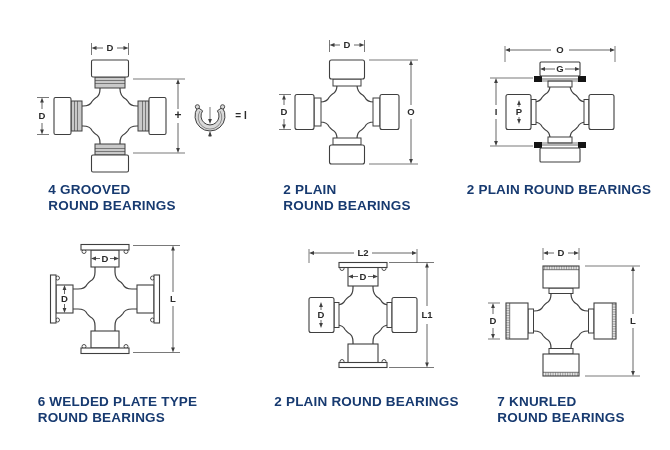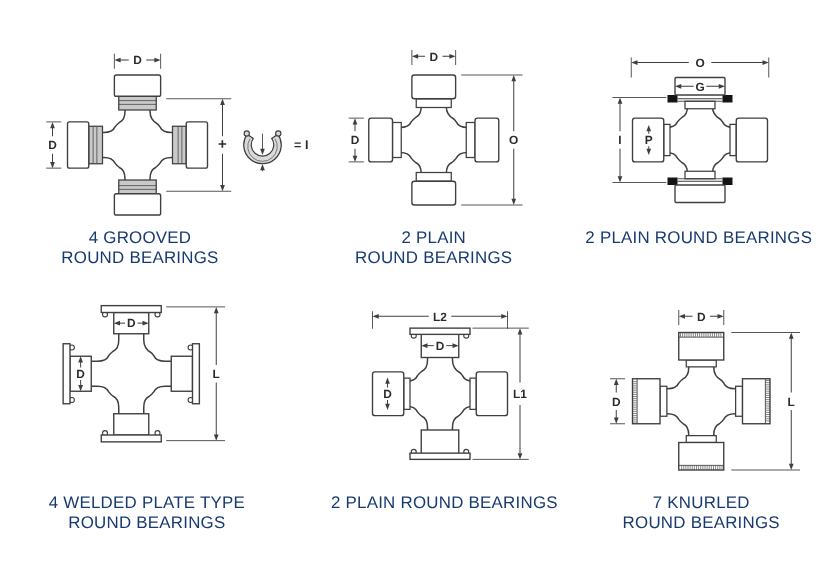--- a/index.html
+++ b/index.html
@@ -1,19 +1,19 @@
 <!DOCTYPE html>
 <html><head>
 <meta charset="utf-8">
 <style>
   html,body{margin:0;padding:0;background:#ffffff;}
   .board{position:relative;width:670px;height:450px;background:#ffffff;overflow:hidden;
          font-family:"Liberation Sans",sans-serif;}
   figure.cell{position:absolute;margin:0;display:flex;flex-direction:column;align-items:center;}
-  figcaption.cap{text-align:center;font-weight:normal;font-size:13.5px;line-height:16px;
+  figcaption.cap{font-weight:bold;font-size:13.5px;line-height:16px;
                  color:#173a70;letter-spacing:0.2px;white-space:nowrap;}
   svg text{font-family:"Liberation Sans",sans-serif;font-weight:bold;fill:#2b2b2b;}
   .shift-left{margin-right:26px;}
 </style>
 </head>
 <body>
 
 <div class="board">
 
   <figure class="cell" style="left:0px;top:12px;">
@@ -233,26 +233,26 @@
           <polygon points="14,-40.5 9,-42.4 9,-38.6" fill="#3f3f3f"></polygon>
           <text x="0" y="-37.1" text-anchor="middle" font-size="9.5">D</text>
           <line x1="-40.5" y1="-10" x2="-40.5" y2="-5" stroke="#3f3f3f" stroke-width="0.8"></line>
           <line x1="-40.5" y1="5" x2="-40.5" y2="10" stroke="#3f3f3f" stroke-width="0.8"></line>
           <polygon points="-40.5,-14 -42.4,-9 -38.6,-9" fill="#3f3f3f"></polygon>
           <polygon points="-40.5,14 -42.4,9 -38.6,9" fill="#3f3f3f"></polygon>
           <text x="-40.5" y="3.4" text-anchor="middle" font-size="9.5">D</text>
         </g>
       </svg>
     <figcaption class="cap">
-      <div>4 WELDED PLATE TYPE</div>
+      <div>6 WELDED PLATE TYPE</div>
       <div>ROUND BEARINGS</div>
     </figcaption>
   </figure>
 
-  <figure class="cell" style="left:253px;top:228px;">
+  <figure class="cell" style="left:264px;top:228px;">
     <svg width="205" height="166" viewBox="0 0 205 166">
         <g transform="translate(99,87)">
           <path d="M -10,-30 L -10,-27 Q -10,-20 -14.5,-18 Q -16.5,-16.5 -18,-14.5 Q -20,-10 -27,-10 L -27,-10 L -27,10 L -27,10 Q -20,10 -18,14.5 Q -16.5,16.5 -14.5,18 Q -10,20 -10,27 L -10,30 L 10,30 L 10,27 Q 10,20 14.5,18 Q 16.5,16.5 18,14.5 Q 20,10 27,10 L 27,10 L 27,-10 L 27,-10 Q 20,-10 18,-14.5 Q 16.5,-16.5 16,-16.8 Q 10,-20 10,-27 L 10,-30 Z" fill="#ffffff" stroke="#3f3f3f" stroke-width="1.2"></path>
           <g transform="rotate(0)">
             <rect x="-15" y="-48" width="30" height="19" fill="#ffffff" stroke="#3f3f3f" stroke-width="1.1"></rect>
             <circle cx="-21" cy="-46.5" r="2" fill="#ffffff" stroke="#3f3f3f" stroke-width="0.9"></circle>
             <circle cx="21" cy="-46.5" r="2" fill="#ffffff" stroke="#3f3f3f" stroke-width="0.9"></circle>
             <rect x="-24" y="-52.5" width="48" height="5" fill="#ffffff" stroke="#3f3f3f" stroke-width="1.1"></rect>
           </g>
           <g transform="rotate(180)">

